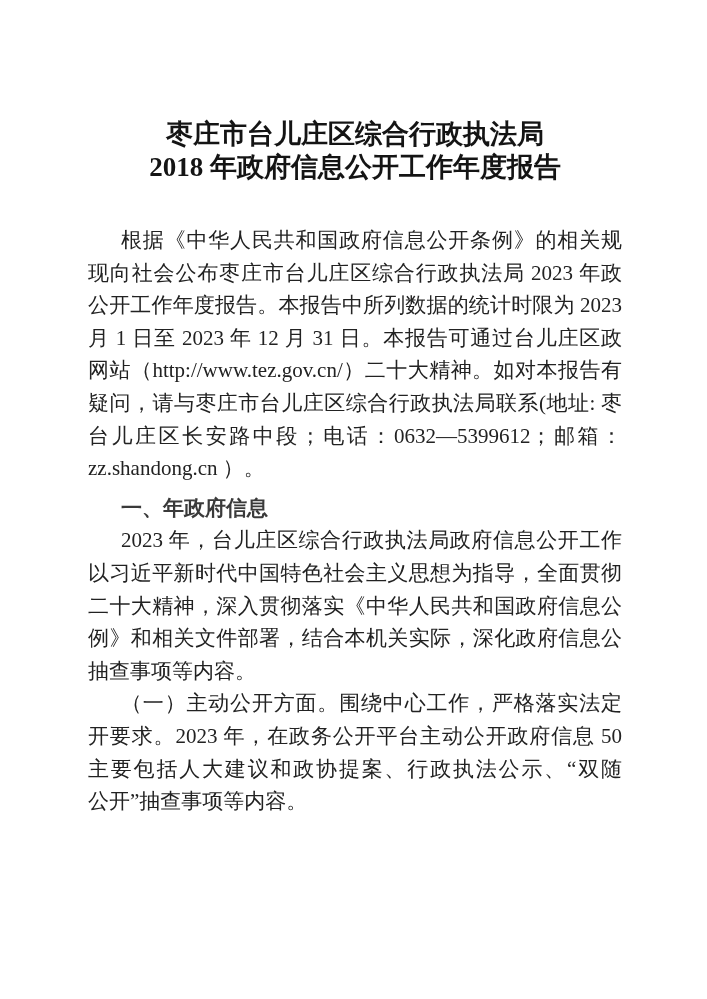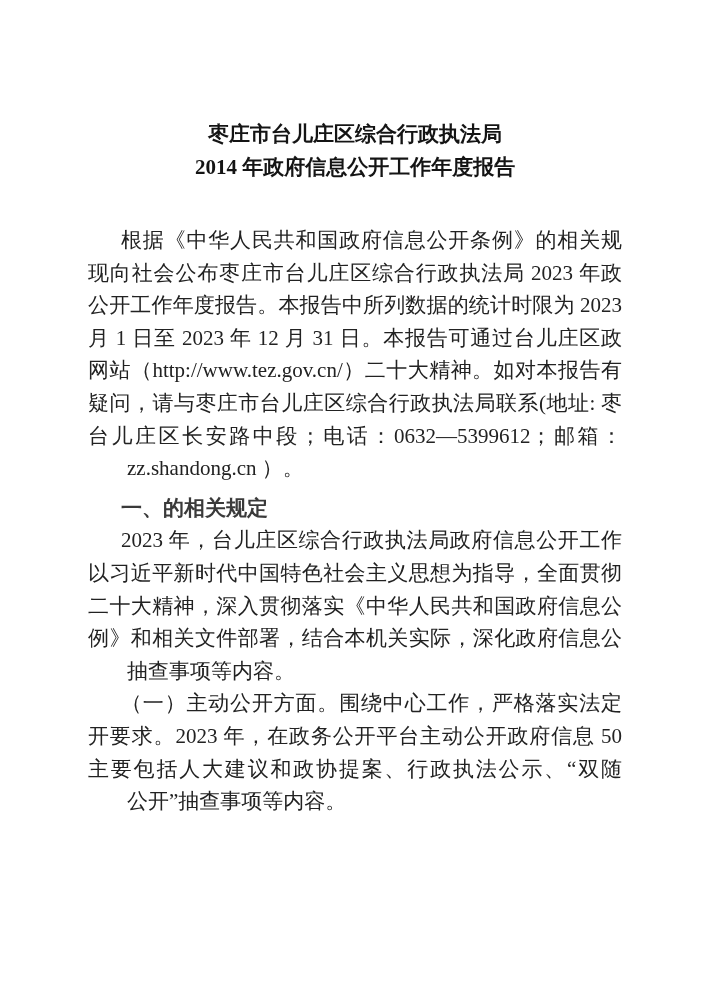--- a/index.html
+++ b/index.html
@@ -18,21 +18,21 @@
   }
   .content {
     position: absolute;
     left: 88px;
     top: 118px;
     width: 534px;
   }
   .doc-title {
     text-align: center;
     font-weight: bold;
-    font-size: 21px;
+    font-size: 27px;
     line-height: 33px;
     color: var(--title-ink, #141414);
     letter-spacing: 0px;
   }
   .doc-body {
     margin-top: 40px;
     font-size: 21px;
   }
   .para { margin: 0; }
   .line {
@@ -40,55 +40,54 @@
     line-height: 32.6px;
     overflow: hidden;
     text-align: justify;
     text-align-last: justify;
     white-space: normal;
   }
   .line.indent { text-indent: 33px; }
   .line.last {
     text-align: left;
     text-align-last: left;
-    margin-left: 39px;
   }
   .heading-line {
     font-family: "Liberation Sans", "DejaVu Sans", sans-serif;
     font-weight: bold;
     color: var(--heading-ink, #3a3a3a);
     font-size: 21px;
     height: 32.6px;
     line-height: 32.6px;
     text-indent: 33px;
     margin-top: 7px;
     overflow: hidden;
   }
 </style>
 </head>
 <body>
 
 <div class="page">
   <div class="content">
     <div class="doc-title">
       <div>枣庄市台儿庄区综合行政执法局</div>
-      <div>2014 年政府信息公开工作年度报告</div>
+      <div>2018 年政府信息公开工作年度报告</div>
     </div>
     <div class="doc-body">
         <div class="para">
           <div class="line indent">根据《中华人民共和国政府信息公开条例》的相关规定，</div>
           <div class="line">现向社会公布枣庄市台儿庄区综合行政执法局 2023 年政府信息</div>
           <div class="line">公开工作年度报告。本报告中所列数据的统计时限为 2023 年 1</div>
           <div class="line">月 1 日至 2023 年 12 月 31 日。本报告可通过台儿庄区政府门户</div>
           <div class="line">网站（http://www.tez.gov.cn/）二十大精神。如对本报告有</div>
           <div class="line">疑问，请与枣庄市台儿庄区综合行政执法局联系(地址: 枣庄市</div>
           <div class="line">台儿庄区长安路中段；电话：0632—5399612；邮箱：tezqcgj@</div>
           <div class="line last">zz.shandong.cn ）。</div>
         </div>
-        <div class="heading-line">一、的相关规定</div>
+        <div class="heading-line">一、年政府信息</div>
         <div class="para">
           <div class="line indent">2023 年，台儿庄区综合行政执法局政府信息公开工作坚持</div>
           <div class="line">以习近平新时代中国特色社会主义思想为指导，全面贯彻党的</div>
           <div class="line">二十大精神，深入贯彻落实《中华人民共和国政府信息公开条</div>
           <div class="line">例》和相关文件部署，结合本机关实际，深化政府信息公开和</div>
           <div class="line last">抽查事项等内容。</div>
         </div>
         <div class="para">
           <div class="line indent">（一）主动公开方面。围绕中心工作，严格落实法定主动公</div>
           <div class="line">开要求。2023 年，在政务公开平台主动公开政府信息 50 余条，</div>

